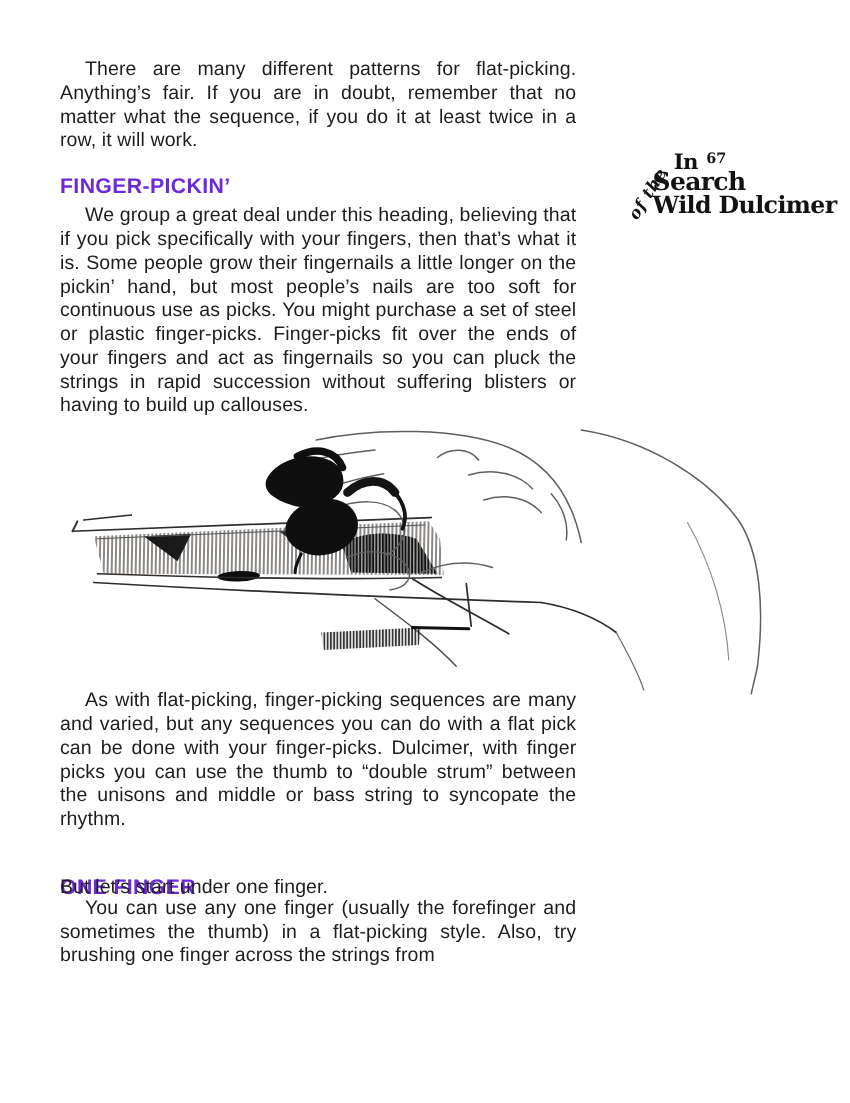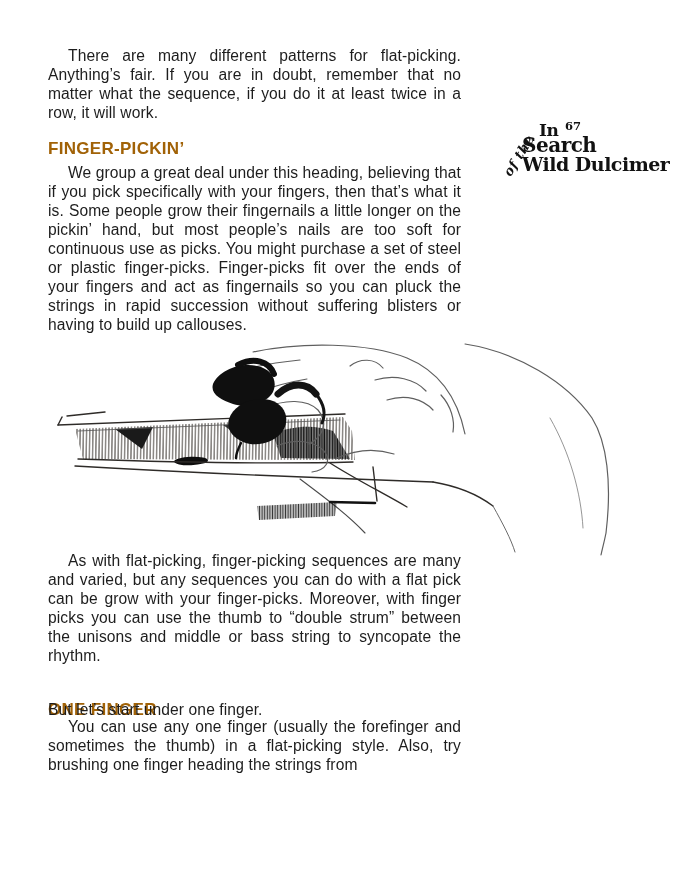--- a/index.html
+++ b/index.html
@@ -8,21 +8,21 @@
     font-family:"Liberation Sans",sans-serif;color:#1d1d1d;overflow:hidden;
   }
   .body-text{
     position:absolute;left:48px;width:413px;margin:0;
     font-size:15.6px;line-height:19px;text-align:justify;
     letter-spacing:0.1px;
   }
   .indent{text-indent:20px;}
   .sect-heading{
     position:absolute;left:48px;margin:0;
-    font-size:17px;font-weight:700;letter-spacing:0.3px;color:#a16207;
+    font-size:17px;font-weight:700;letter-spacing:0.3px;color:#6d28d9;
   }
   .logo{
     position:absolute;left:498px;top:122px;width:152px;height:66px;
     font-family:"DejaVu Serif",serif;font-weight:700;color:#121212;
   }
   .logo span{position:absolute;white-space:nowrap;letter-spacing:-0.5px;line-height:1;}
   .logo .l-in{left:41px;top:0px;font-size:17px;}
   .logo .l-67{left:67px;top:-1px;font-size:11.5px;letter-spacing:0;}
   .logo .l-search{left:24px;top:13px;font-size:20px;}
   .logo .l-wild{left:24px;top:33px;font-size:19px;}
@@ -102,21 +102,21 @@
     </g>
 
     <path d="M168,46 C174,32 196,24 212,28 C227,31 233,43 228,54 C222,65 203,71 188,66 C176,62 165,56 168,46 Z" fill="#0f0f0f"></path>
     <path d="M193,27 C209,19 224,23 229,36" stroke="#0f0f0f" stroke-width="6" fill="none" stroke-linecap="round"></path>
     <path d="M184,81 C189,66 209,58 225,62 C239,66 245,79 239,91 C232,104 212,110 198,104 C187,99 181,91 184,81 Z" fill="#0f0f0f"></path>
     <path d="M196,105 C193,111 191,116 191,120" stroke="#0f0f0f" stroke-width="2.4" fill="none" stroke-linecap="round"></path>
     <path d="M233,56 C246,44 262,44 271,56" stroke="#141414" stroke-width="7" fill="none" stroke-linecap="round"></path>
     <path d="M271,56 C279,66 281,76 277,85" stroke="#141414" stroke-width="3" fill="none" stroke-linecap="round"></path>
   </svg>
 
-  <p class="body-text indent" style="top:551px">As with flat-picking, finger-picking sequences are many and varied, but any sequences you can do with a flat pick can be grow with your finger-picks. Moreover, with finger picks you can use the thumb to “double strum” between the unisons and middle or bass string to syncopate the rhythm.</p>
+  <p class="body-text indent" style="top:551px">As with flat-picking, finger-picking sequences are many and varied, but any sequences you can do with a flat pick can be done with your finger-picks. Dulcimer, with finger picks you can use the thumb to “double strum” between the unisons and middle or bass string to syncopate the rhythm.</p>
 
   <h2 class="sect-heading" style="top:700px">ONE FINGER</h2>
 
   <p class="body-text" style="top:700px;text-align:left">But let’s start under one finger.</p>
 
-  <p class="body-text indent" style="top:717px">You can use any one finger (usually the forefinger and sometimes the thumb) in a flat-picking style. Also, try brushing one finger heading the strings from</p>
+  <p class="body-text indent" style="top:717px">You can use any one finger (usually the forefinger and sometimes the thumb) in a flat-picking style. Also, try brushing one finger across the strings from</p>
 
 </div>
 
 </body></html>

